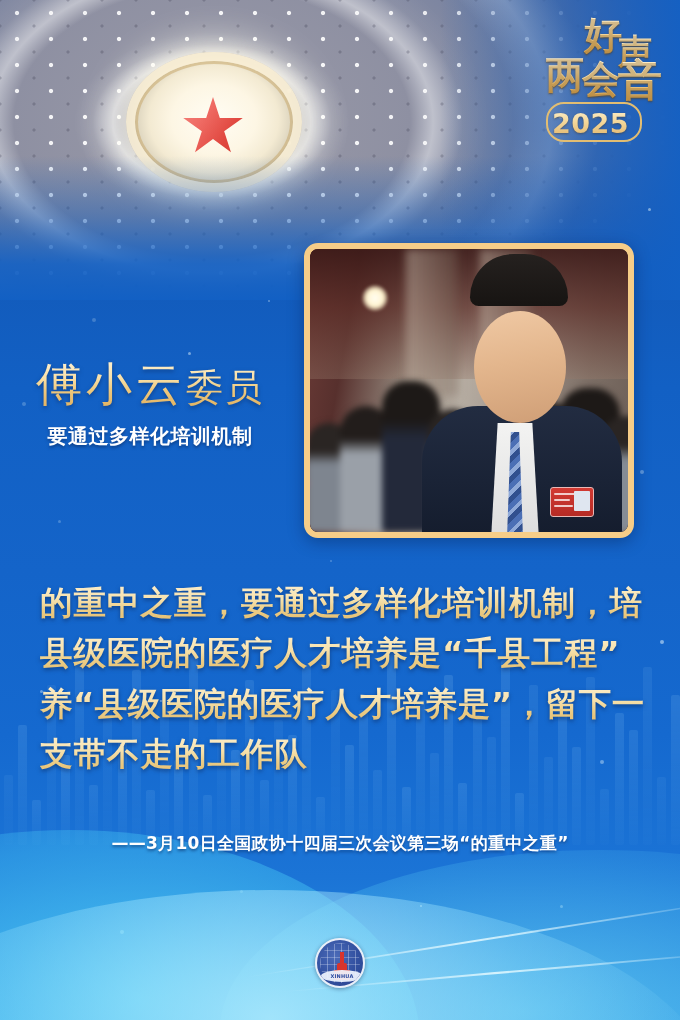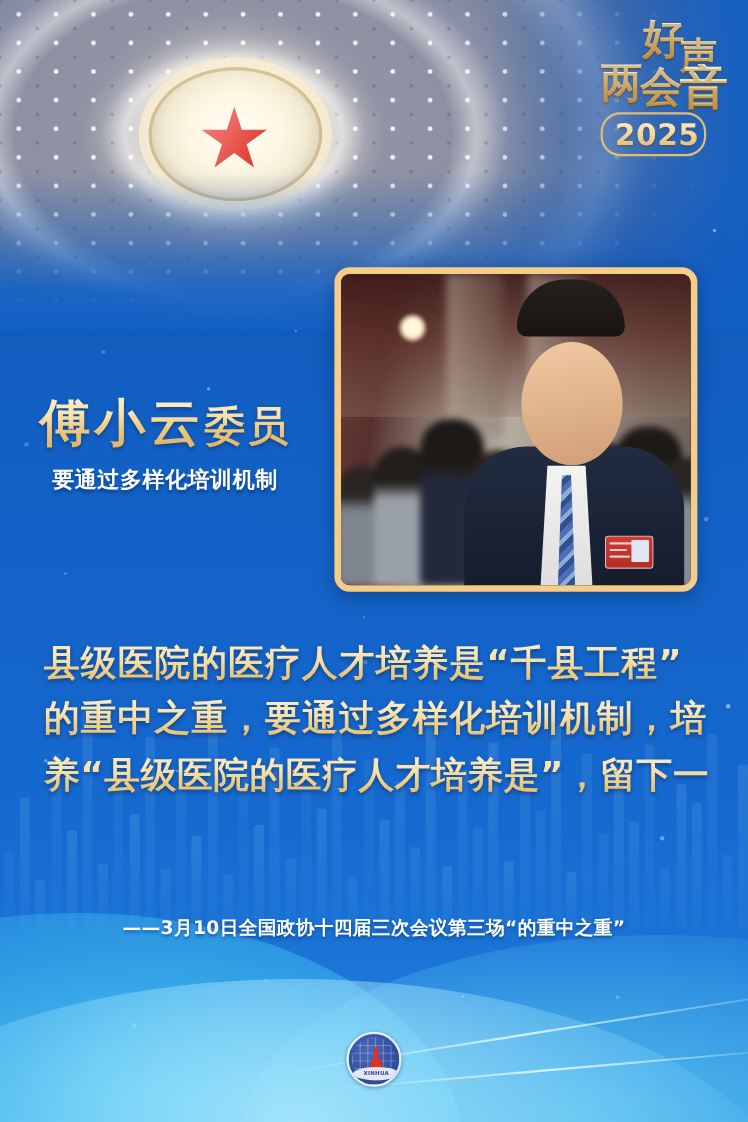--- a/index.html
+++ b/index.html
@@ -80,21 +80,21 @@
     text-shadow:0 1px 0 rgba(120,80,20,0.30);
     filter:drop-shadow(0 1px 1px rgba(80,50,10,0.45));
   }
   .lg-hao  { left:40px;  top:2px;   font-size:38px; }
   .lg-sheng{ left:74px;  top:20px;  font-size:34px; }
   .lg-liang{ left:2px;   top:42px;  font-size:38px; }
   .lg-hui  { left:38px;  top:46px;  font-size:38px; }
   .lg-yin  { left:74px;  top:44px;  font-size:44px; }
   .lg-box { position:absolute; left:2px; top:88px; width:96px; height:40px;
     border:2.5px solid #e2bd72; border-radius:18px; }
-  .lg-year { position:absolute; left:8px; top:94px; width:84px; text-align:right;
+  .lg-year { position:absolute; left:8px; top:94px; width:84px; text-align:left;
     font-size:27px; font-weight:900; letter-spacing:0.5px;
     background:linear-gradient(180deg,#fdf0cf 0%,#f3d79a 45%,#e0b268 100%);
     -webkit-background-clip:text; background-clip:text; color:transparent;
     filter:drop-shadow(0 1px 1px rgba(80,50,10,0.45)); }
 
   
   .photo-frame { position:absolute; left:304px; top:243px; width:330px; height:295px;
     border:6px solid #f6cd88; border-radius:14px; overflow:hidden;
     background:#2a1a18; box-shadow:0 4px 16px rgba(0,20,60,0.35); }
   .photo { position:absolute; inset:0; overflow:hidden; border-radius:7px; }
@@ -128,21 +128,21 @@
   .ph-rail { position:absolute; left:0; bottom:16%; width:100%; height:7px;
     background:linear-gradient(90deg,rgba(190,40,35,0.85),rgba(160,35,30,0.55)); filter:blur(2px); }
 
   
   .name-block { position:absolute; left:0; top:358px; width:300px; text-align:center; }
   .gold-text {
     background:linear-gradient(180deg,#fef3d6 0%,#f8e0a8 38%,#eec97f 60%,#dfae5c 100%);
     -webkit-background-clip:text; background-clip:text; color:transparent;
     filter:drop-shadow(0 2px 2px rgba(10,40,95,0.55));
   }
-  .name { font-size:46px; font-weight:700; letter-spacing:4px; line-height:1.15; }
+  .name { font-size:46px; font-weight:400; letter-spacing:4px; line-height:1.15; }
   .name .suffix { font-size:37px; letter-spacing:2px; }
   .org { margin-top:12px; color:#ffffff; font-size:20px; font-weight:800; line-height:1.35;
     letter-spacing:0.5px; text-shadow:0 2px 3px rgba(8,40,95,0.6); }
 
   
   .quote { position:absolute; left:40px; top:578px; width:604px; }
   .qline { font-size:32.5px; font-weight:900; line-height:1.55; letter-spacing:1px;
     background:linear-gradient(180deg,#fdf2d8 0%,#f7e2ae 42%,#eccd86 64%,#e0b463 100%);
     -webkit-background-clip:text; background-clip:text; color:transparent;
     filter:drop-shadow(0 2px 2px rgba(8,38,92,0.6));
@@ -311,23 +311,24 @@
       </div>
     </div>
   </div>
 
   <div class="name-block">
     <div class="name gold-text"><span>傅小云</span><span class="suffix">委员</span></div>
     <div class="org">要通过多样化培训机制</div>
   </div>
 
   <div class="quote">
+    <div class="qline">的重中之重，要通过多样化培训机制，培</div>
     <div class="qline">县级医院的医疗人才培养是“千县工程”</div>
-    <div class="qline">的重中之重，要通过多样化培训机制，培</div>
     <div class="qline l3">养“县级医院的医疗人才培养是”，留下一</div>
+    <div class="qline">支带不走的工作队</div>
   </div>
 
   <div class="attrib">——3月10日全国政协十四届三次会议第三场“的重中之重”</div>
 
   <div class="xinhua">
     <div class="xh-circle">
       <div class="xh-grid"></div>
       <div class="xh-tower">
         <div class="xh-t1"></div>
           <div class="xh-t2"></div>

